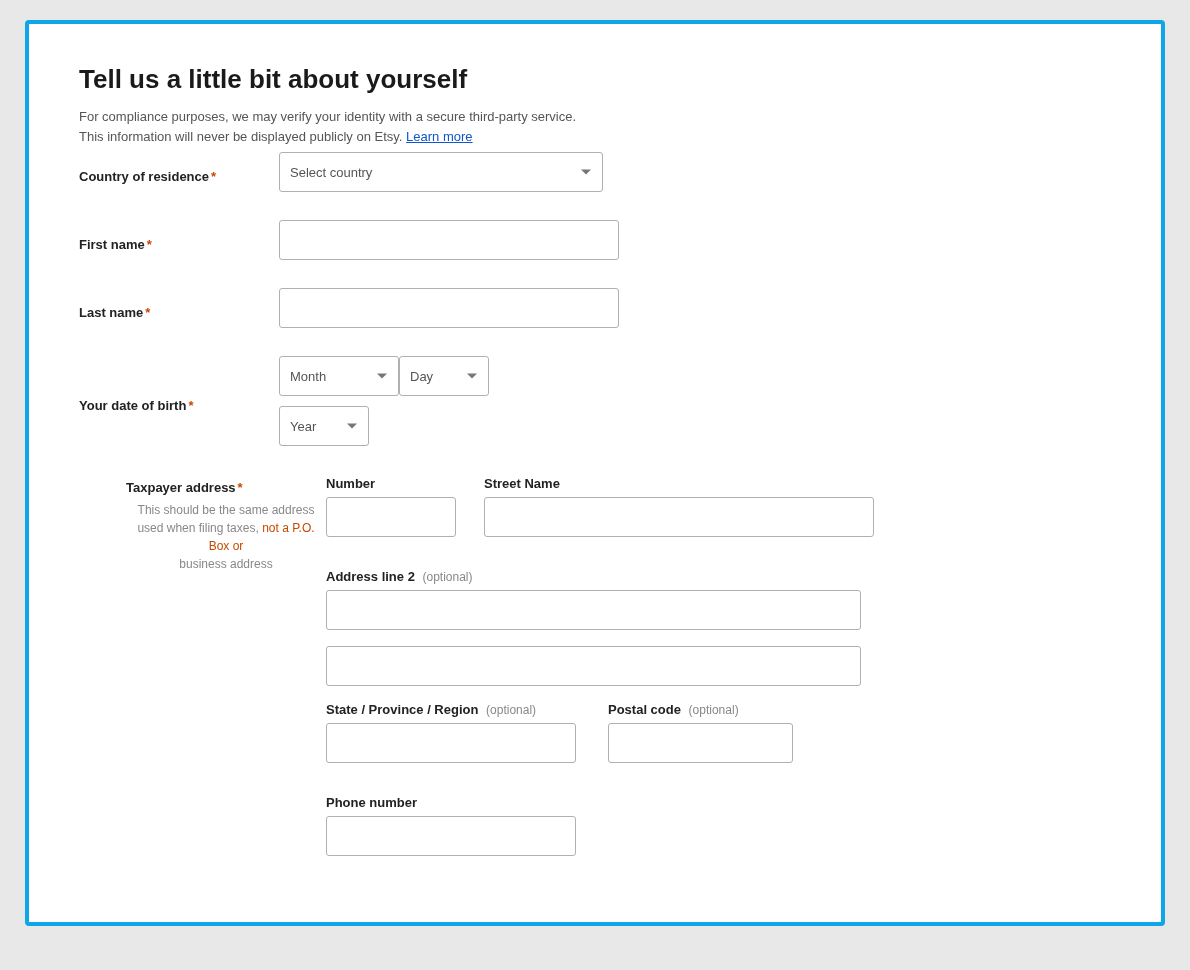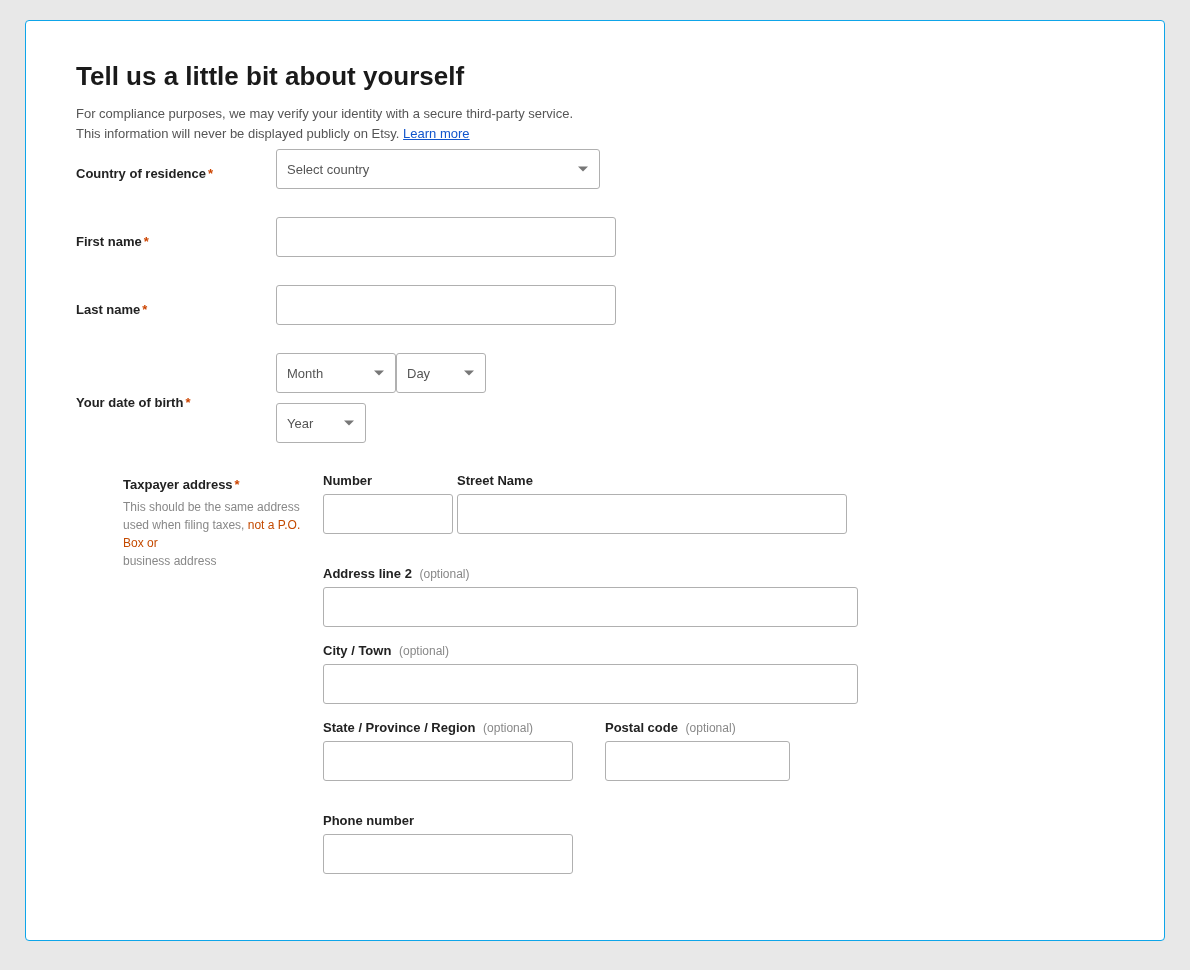--- a/index.html
+++ b/index.html
@@ -15,21 +15,21 @@
       color: #222222;
       display: flex;
       justify-content: center;
       align-items: flex-start;
       min-height: 100vh;
       padding: 20px;
     }
 
     .card {
       background: #ffffff;
-      border: 1px solid #0ea5e9;
+      border: 4px solid #0ea5e9;
       border-radius: 4px;
       width: 1140px;
       padding: 40px 50px 50px 50px;
     }
 
     .page-title {
       font-size: 26px;
       font-weight: 700;
       color: #1a1a1a;
       margin-bottom: 12px;
@@ -162,33 +162,34 @@
       font-size: 13px;
       font-weight: 600;
       color: #222;
     }
 
     .taxpayer-desc {
       font-size: 12px;
       color: #888;
       margin-top: 6px;
       line-height: 1.5;
+      text-align: center;
     }
 
     .taxpayer-desc .no-po {
       color: #c44a00;
     }
 
     .address-fields {
       flex: 1;
     }
 
     .address-row-inline {
       display: flex;
-      gap: 4px;
+      gap: 28px;
       margin-bottom: 16px;
     }
 
     .address-field-group {
       display: flex;
       flex-direction: column;
       margin-bottom: 16px;
     }
 
     .address-field-label {
@@ -388,24 +389,20 @@
 
       <div class="address-field-group">
         <span class="address-field-label">
           <span>Address line 2</span>
           <span class="optional-text">(optional)</span>
         </span>
         <input type="text" class="address-input-full" style="">
       </div>
 
       <div class="address-field-group">
-        <span class="address-field-label">
-          <span>City / Town</span>
-          <span class="optional-text">(optional)</span>
-        </span>
         <input type="text" class="address-input-full" style="">
       </div>
 
       <div class="state-postal-row">
         <div class="address-field-group">
           <span class="address-field-label">
             <span>State / Province / Region</span>
             <span class="optional-text">(optional)</span>
           </span>
           <input type="text" class="address-input-md" style="">

